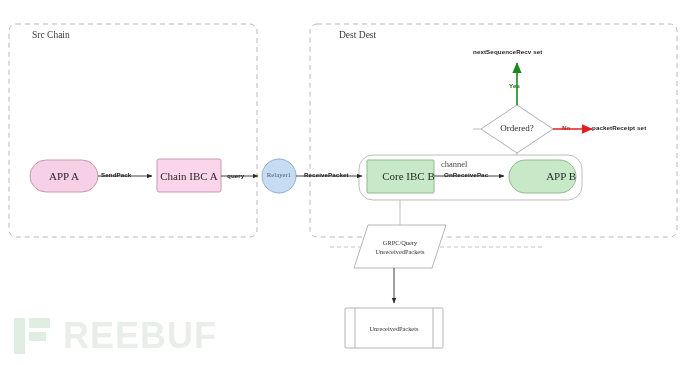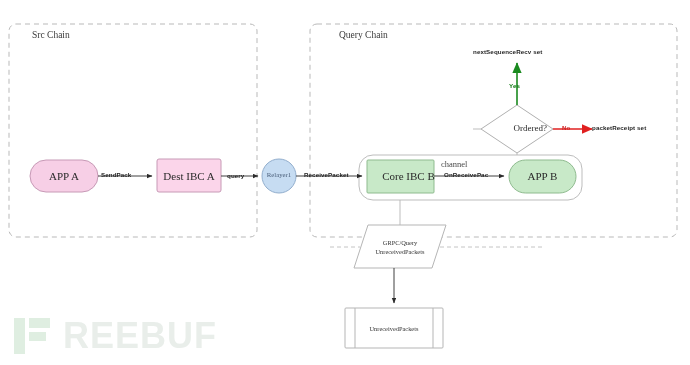--- a/index.html
+++ b/index.html
@@ -90,29 +90,29 @@
 
     <line x1="400" y1="200" x2="400" y2="225" stroke="#b5b5b5" stroke-width="0.9"></line>
 
     <line x1="330" y1="247" x2="360" y2="247" stroke="#b5b5b5" stroke-width="0.8" stroke-dasharray="4,3"></line>
     <line x1="440" y1="247" x2="545" y2="247" stroke="#b5b5b5" stroke-width="0.8" stroke-dasharray="4,3"></line>
 
     <line x1="394" y1="268" x2="394" y2="303" stroke="#2b2b2b" stroke-width="0.9" marker-end="url(#ah)"></line>
   </svg>
 
   <div class="lbl chain-title" style="left:32px;top:30px;">Src Chain</div>
-  <div class="lbl chain-title" style="left:339px;top:30px;">Query Chain</div>
+  <div class="lbl chain-title" style="left:339px;top:30px;">Dest Dest</div>
 
   <div class="lbl node-text" style="left:30px;top:170px;width:68px;">APP A</div>
-  <div class="lbl node-text" style="left:157px;top:170px;width:64px;">Dest IBC A</div>
+  <div class="lbl node-text" style="left:157px;top:170px;width:64px;">Chain IBC A</div>
   <div class="lbl" style="left:262px;top:171px;width:34px;text-align:center;font-size:6.8px;color:#4a5f7a;font-family:'Liberation Serif',serif;">Relayer1</div>
   <div class="lbl node-text" style="left:367px;top:170px;width:67px;margin-left:8px;">Core IBC B</div>
-  <div class="lbl node-text" style="left:509px;top:170px;width:67px;">APP B</div>
+  <div class="lbl node-text" style="left:509px;top:170px;width:67px;text-align:right;">APP B</div>
 
-  <div class="lbl diamond-text" style="left:487px;top:123px;width:60px;text-align:right;">Ordered?</div>
+  <div class="lbl diamond-text" style="left:487px;top:123px;width:60px;text-align:center;">Ordered?</div>
 
   <div class="lbl side-text" style="left:441px;top:123px;">channel</div>
 
   <div class="lbl edge-text" style="left:101px;top:171px;">SendPack</div>
   <div class="lbl edge-text" style="left:227px;top:172px;">query</div>
   <div class="lbl edge-text" style="left:304px;top:171px;">ReceivePacket</div>
   <div class="lbl edge-text" style="left:444px;top:171px;">OnReceivePac</div>
 
   <div class="lbl edge-text green" style="left:509px;top:82px;">Yes</div>
   <div class="lbl edge-text red" style="left:562px;top:124px;">No</div>

